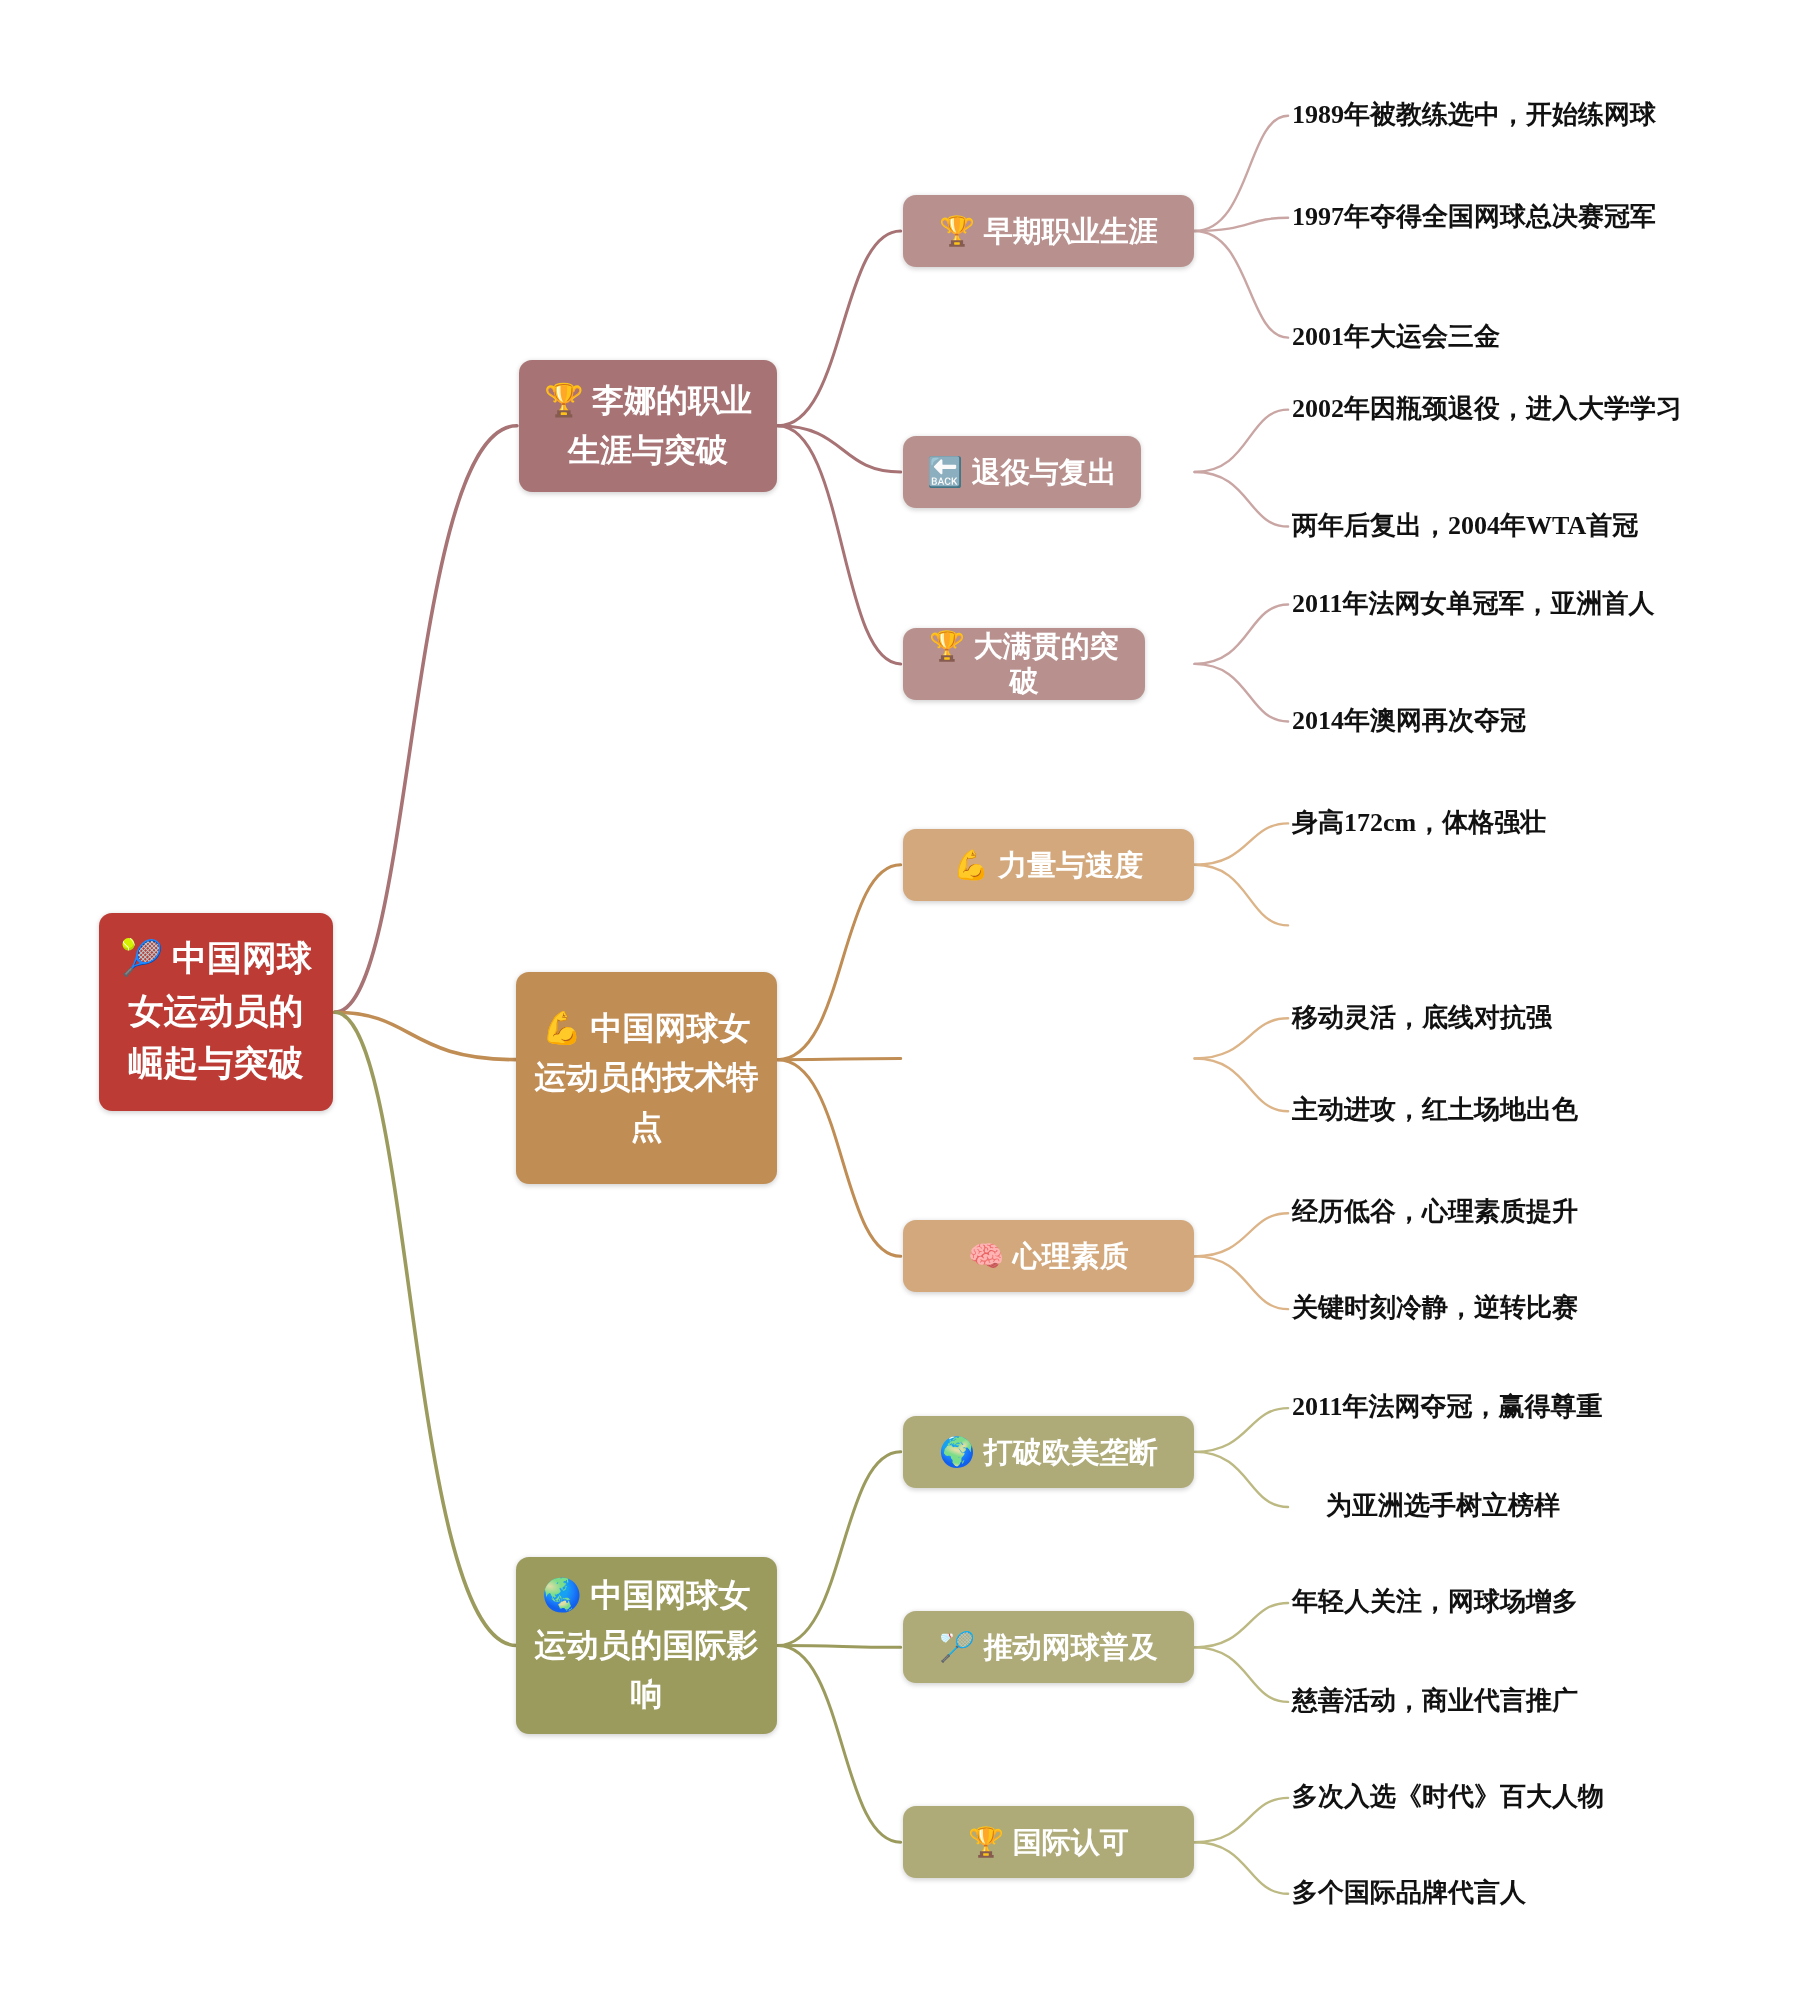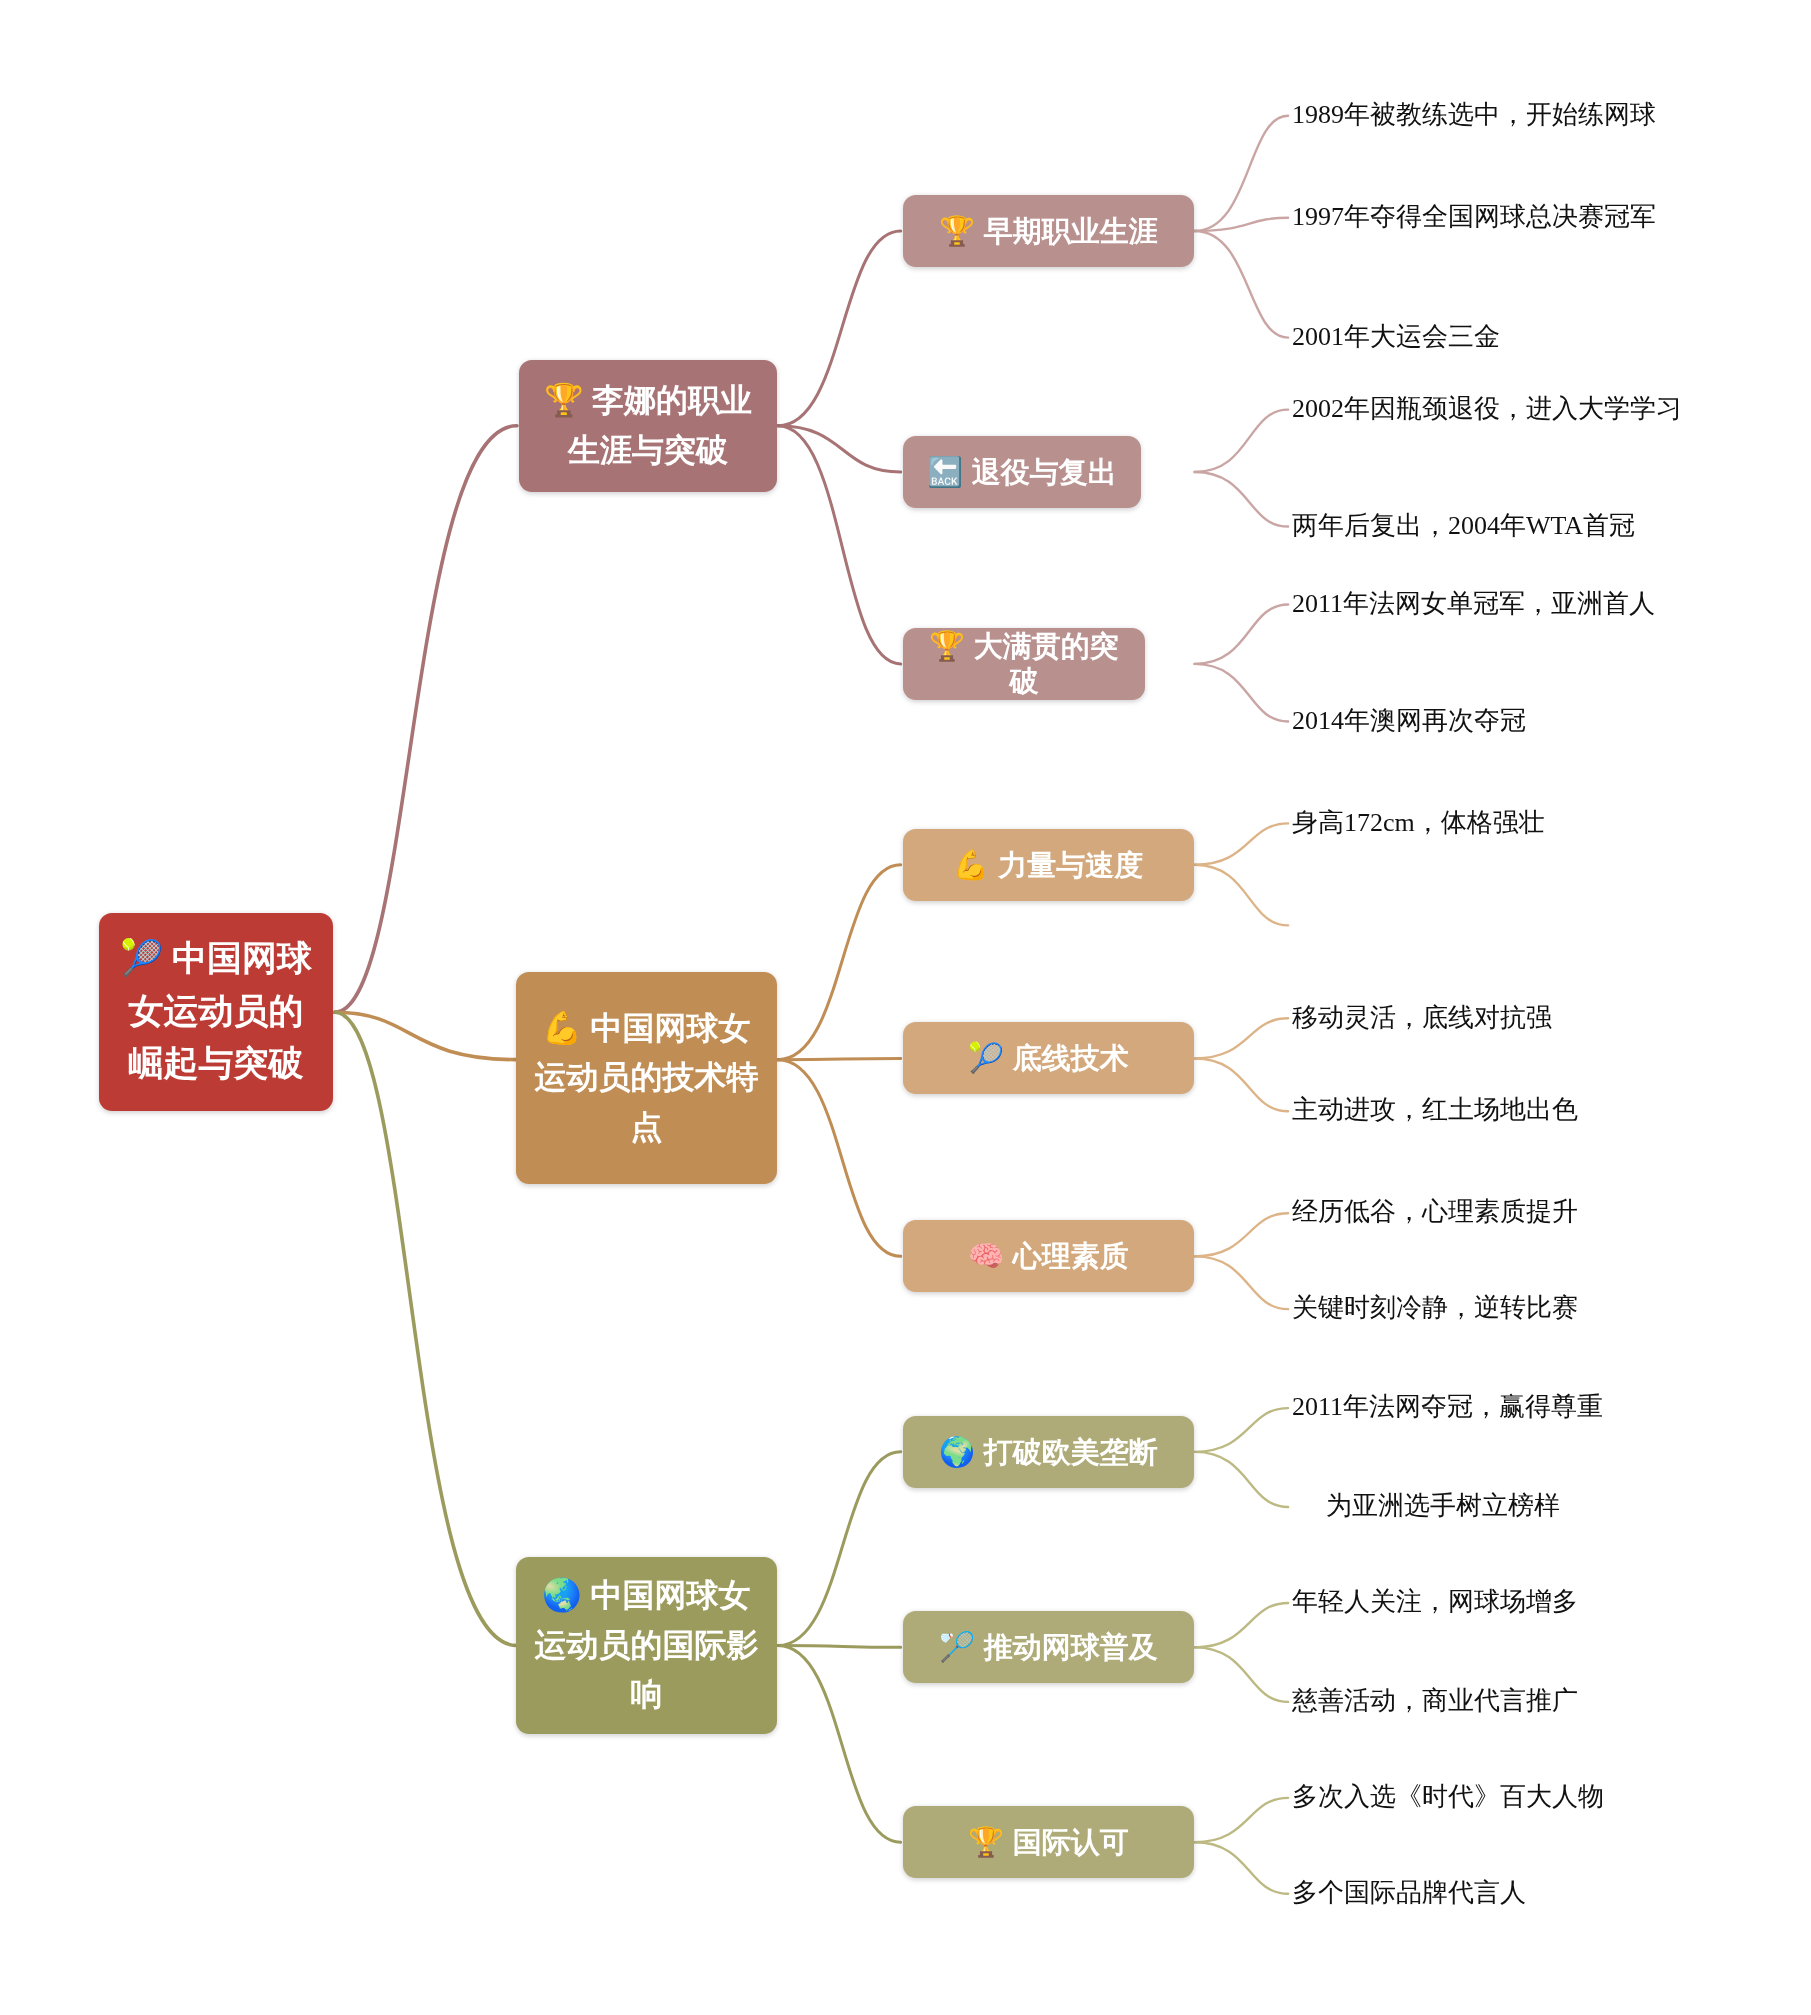--- a/index.html
+++ b/index.html
@@ -26,21 +26,21 @@
   .node .icon{font-style:normal;margin-right:8.4px;font-weight:normal;}
   .root-node{font-size:35px;line-height:1.5;}
   .branch-node{font-size:32px;line-height:1.55;}
   .sub-node{font-size:29px;line-height:1.2;}
   .leaf{
     position:absolute;
     left:1292px;width:414px;
     font-size:26px;line-height:38px;
     color:#111111;
     z-index:1;
-    font-weight:normal;
+    font-weight:bold;
   }
 </style>
 </head>
 <body>
 
 <div class="canvas">
 
   <svg class="wires" width="1811" height="2015" viewBox="0 0 3020 3360">
 
     <path d="M558,1688 C690,1688 680,710 862,710" fill="none" stroke="#a77375" stroke-width="6" stroke-linecap="round"></path>
@@ -110,23 +110,20 @@
   <div class="node sub-node" style="left:903px;top:436px;width:238px;height:72px;background:#b8918f;">
     <div><span class="icon">🔙</span><span>退役与复出</span></div>
   </div>
   <div class="node sub-node" style="left:903px;top:628px;width:242px;height:72px;background:#b8918f;">
     <div><span class="icon">🏆</span><span>大满贯的突破</span></div>
   </div>
 
   <div class="node sub-node" style="left:903px;top:829px;width:291px;height:72px;background:#d2a87c;">
     <div><span class="icon">💪</span><span>力量与速度</span></div>
   </div>
-  <div class="node sub-node" style="left:903px;top:1022px;width:291px;height:72px;background:#d2a87c;">
-    <div><span class="icon">🎾</span><span>底线技术</span></div>
-  </div>
   <div class="node sub-node" style="left:903px;top:1220px;width:291px;height:72px;background:#d2a87c;">
     <div><span class="icon">🧠</span><span>心理素质</span></div>
   </div>
 
   <div class="node sub-node" style="left:903px;top:1416px;width:291px;height:72px;background:#aeab78;">
     <div><span class="icon">🌍</span><span>打破欧美垄断</span></div>
   </div>
   <div class="node sub-node" style="left:903px;top:1611px;width:291px;height:72px;background:#aeab78;">
     <div><span class="icon">🏸</span><span>推动网球普及</span></div>
   </div>

